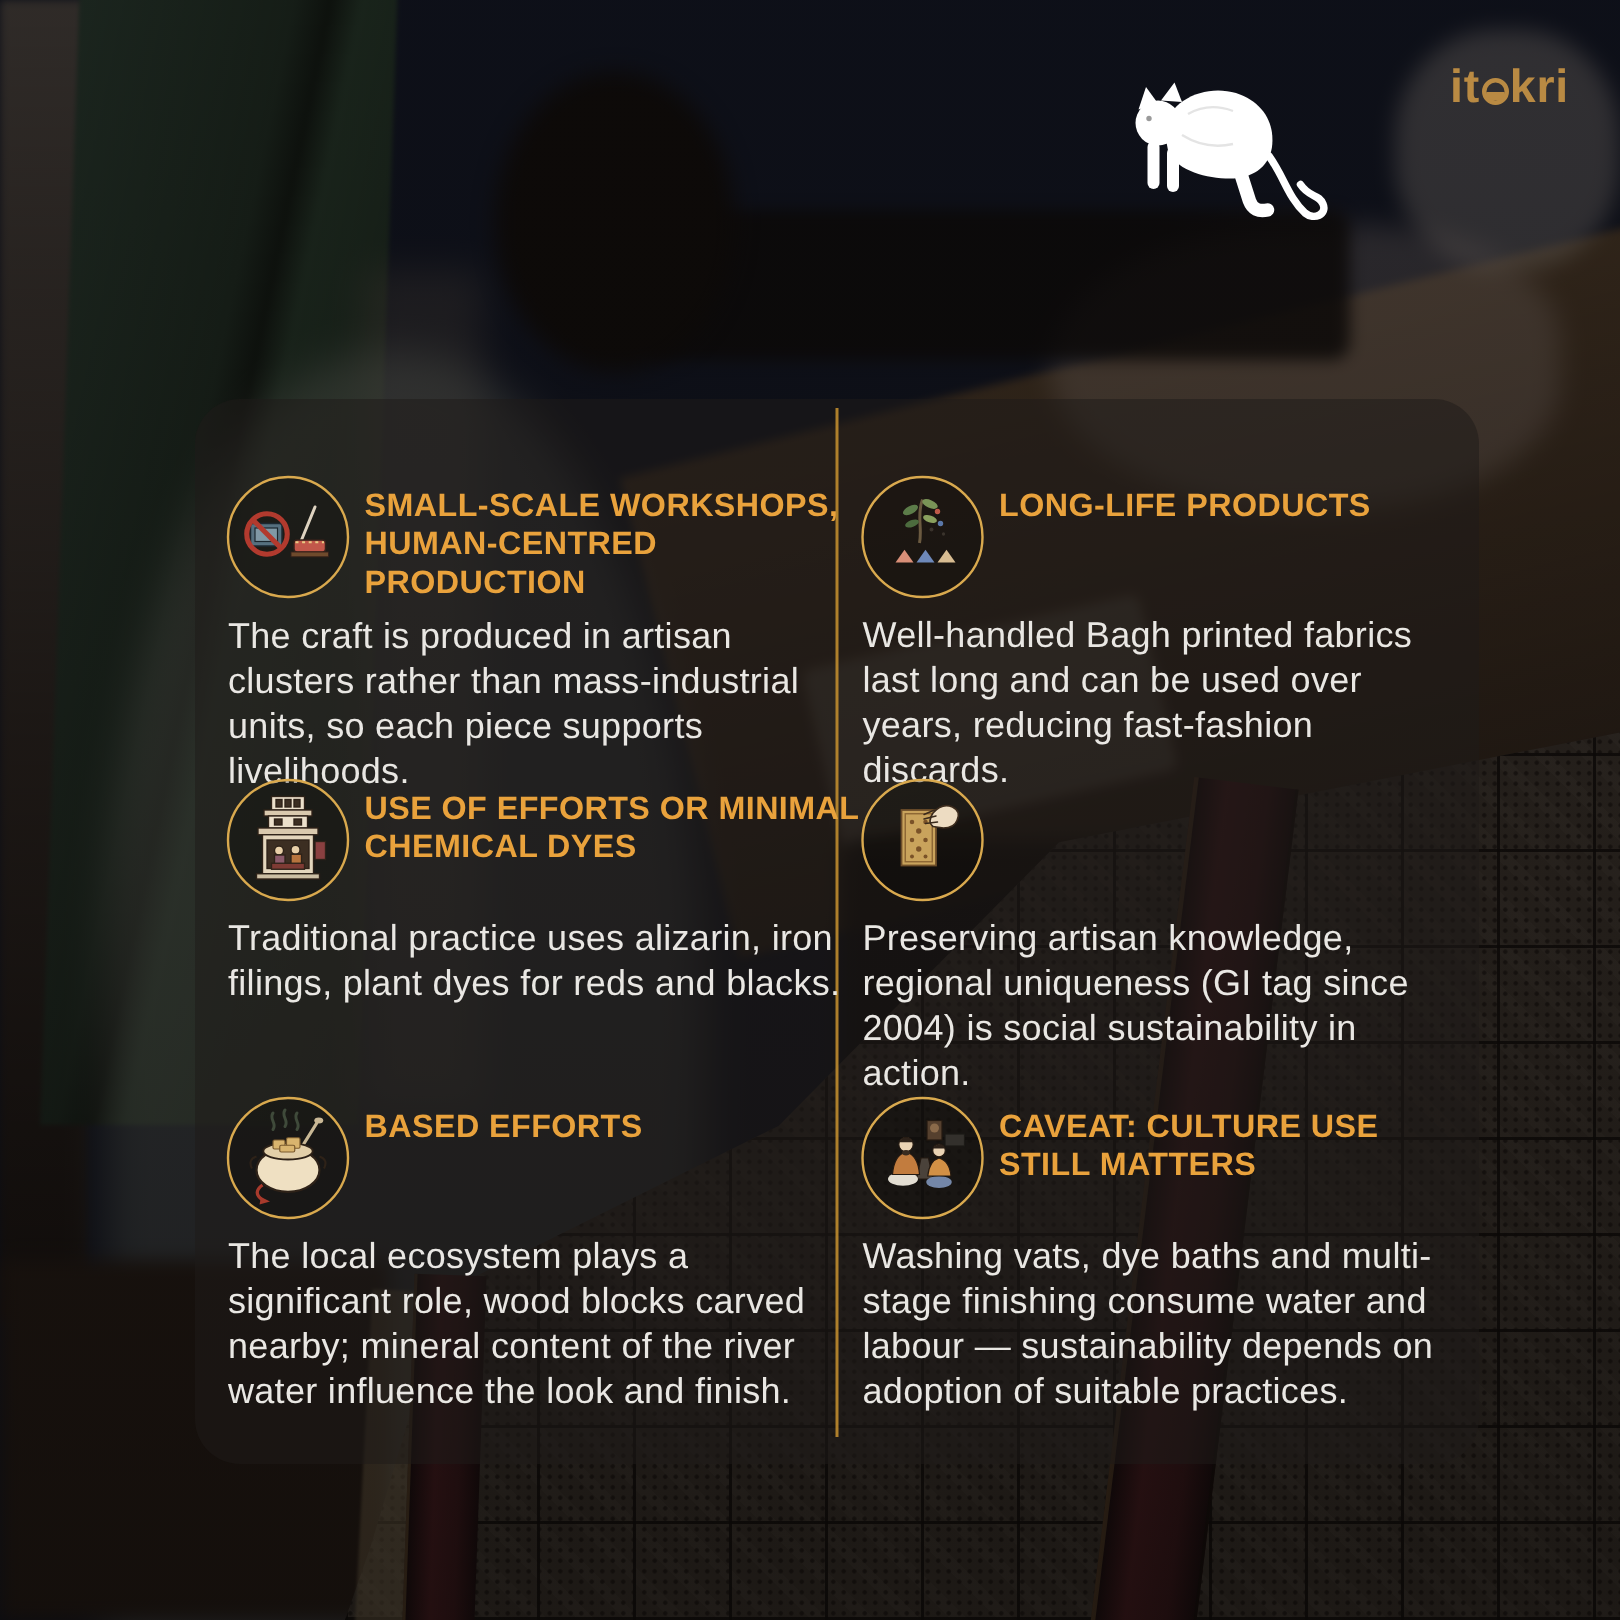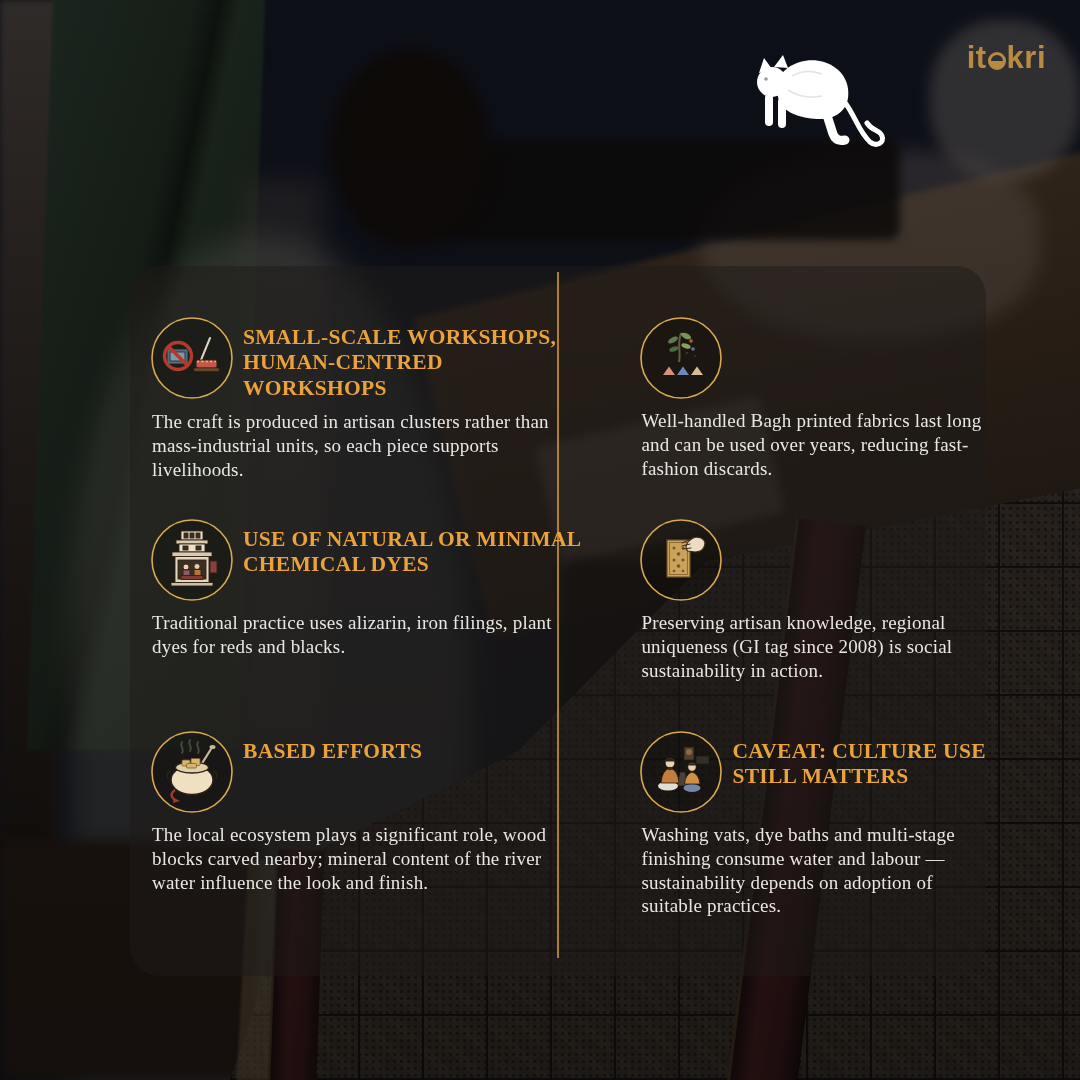--- a/index.html
+++ b/index.html
@@ -50,26 +50,26 @@
   .logo .o-glyph{display:inline-block;width:18px;height:18px;border:3px solid #B98A43;border-radius:50%;
     background:linear-gradient(to top,#B98A43 46%,transparent 46%);margin:6px 1px 0 1px;}
   .title{position:absolute;top:86px;left:0;width:100%;text-align:center;z-index:3;
     color:#F1A93E;font-size:46px;font-weight:800;line-height:1.3;letter-spacing:1px;}
   .tiger{position:absolute;left:742px;top:46px;width:158px;height:120px;z-index:4;}
   
   .panel{position:absolute;left:130px;top:266px;width:856px;height:710px;
     background:rgba(30,27,24,.52);border-radius:30px;z-index:2;}
   .divider{position:absolute;left:calc(50% - 1px);top:6px;width:2px;height:686px;background:#C8922F;opacity:.85;}
   .grid{position:relative;height:100%;padding:50px 26px 0 20px;display:grid;
-    grid-template-columns:1fr 1fr;column-gap:58px;grid-template-rows:202px 212px auto;font-family:Liberation Serif, serif;}
+    grid-template-columns:1fr 1fr;grid-template-rows:202px 212px auto;}
   .card-head{display:flex;gap:9px;align-items:flex-start;}
   .icon-wrap{flex:0 0 84px;width:84px;height:84px;}
   .card-title{margin:9px 0 0 0;color:#E9A23C;font-size:21.5px;font-weight:700;line-height:1.18;letter-spacing:.3px;}
   .card-title div{white-space:nowrap;}
-  .card-body{margin:9px 0 0 2px;color:#E9E7E3;font-size:19px;line-height:1.25;letter-spacing:.2px;}
+  .card-body{margin:9px 0 0 2px;color:#E9E7E3;font-size:24px;line-height:1.25;letter-spacing:.2px;}
   .col-l .card-body{max-width:414px;}
   .col-r .card-body{max-width:400px;}
 </style>
 </head>
 <body>
 
 <div class="stage">
 
   <div class="bg">
     <div class="bg-wall-left"></div>
@@ -127,21 +127,21 @@
               <rect x="46" y="44" width="21" height="8" rx="2" fill="#c2574a" stroke="#35211a"></rect>
               <path d="M47 45.5 h19" stroke="#e8c982" stroke-width="1.4" stroke-dasharray="2 2.4"></path>
               <rect x="44" y="52" width="25" height="3.2" fill="#6e4a2c" stroke="#35211a" stroke-width=".6"></rect>
               <circle cx="28" cy="40" r="13.5" stroke="#b23a2e" stroke-width="3.4" fill="none"></circle>
               <line x1="18.5" y1="30.5" x2="37.5" y2="49.5" stroke="#b23a2e" stroke-width="3.4"></line>
             </svg>
           </span>
           <h3 class="card-title">
               <div>SMALL-SCALE WORKSHOPS,</div>
               <div>HUMAN-CENTRED</div>
-              <div>WORKSHOPS</div>
+              <div>PRODUCTION</div>
             </h3>
         </div>
         <p class="card-body">The craft is produced in artisan clusters rather than mass-industrial units, so each piece supports livelihoods.</p>
       </div>
 
       <div class="card col-r">
         <div class="card-head">
           <span class="icon-wrap">
             <svg viewBox="0 0 84 84" width="84" height="84">
               <circle cx="42" cy="42" r="40" fill="rgba(8,6,5,.28)" stroke="#D9A94E" stroke-width="1.6"></circle>
@@ -152,20 +152,23 @@
               <ellipse cx="47" cy="30" rx="4.8" ry="2.3" fill="#8aa05e" transform="rotate(18 47 30)"></ellipse>
               <circle cx="52" cy="25" r="1.8" fill="#bf5a48"></circle>
               <circle cx="54" cy="33" r="1.8" fill="#5a77a8"></circle>
               <circle cx="48" cy="37" r="1.3" fill="#3a332c"></circle>
               <circle cx="56" cy="40" r="1.1" fill="#3a332c"></circle>
               <polygon points="24,59 30,50.5 36,59" fill="#d98f78"></polygon>
               <polygon points="38,59 44,50.5 50,59" fill="#6e89ba"></polygon>
               <polygon points="52,59 58,50.5 64,59" fill="#d9bd92"></polygon>
             </svg>
           </span>
+          <h3 class="card-title">
+              <div>LONG-LIFE PRODUCTS</div>
+            </h3>
         </div>
         <p class="card-body">Well-handled Bagh printed fabrics last long and can be used over years, reducing fast-fashion discards.</p>
       </div>
 
       <div class="card col-l">
         <div class="card-head">
           <span class="icon-wrap">
             <svg viewBox="0 0 84 84" width="84" height="84">
               <circle cx="42" cy="42" r="40" fill="rgba(8,6,5,.28)" stroke="#D9A94E" stroke-width="1.6"></circle>
               <g stroke="#2e2218" stroke-width=".9">
@@ -184,21 +187,21 @@
                 <rect x="33" y="52" width="7" height="7" fill="#8a5a6a"></rect>
                 <circle cx="47" cy="48.5" r="3" fill="#e8cfa8"></circle>
                 <rect x="44" y="51.5" width="7" height="7.5" fill="#b8743e"></rect>
                 <rect x="31" y="57.5" width="22" height="4" fill="#7e3b34"></rect>
                 <rect x="60" y="43" width="7" height="12" fill="#8a4040"></rect>
                 <rect x="21" y="64.5" width="42" height="3.5" fill="#cdbfa4"></rect>
               </g>
             </svg>
           </span>
           <h3 class="card-title">
-              <div>USE OF NATURAL OR MINIMAL</div>
+              <div>USE OF EFFORTS OR MINIMAL</div>
               <div>CHEMICAL DYES</div>
             </h3>
         </div>
         <p class="card-body">Traditional practice uses alizarin, iron filings, plant dyes for reds and blacks.</p>
       </div>
 
       <div class="card col-r">
         <div class="card-head">
           <span class="icon-wrap">
             <svg viewBox="0 0 84 84" width="84" height="84">
@@ -213,21 +216,21 @@
                 <circle cx="44" cy="42" r="1.5"></circle>
                   <circle cx="39.5" cy="48" r="1.8"></circle>
                 <circle cx="35" cy="53" r="1.3"></circle>
                   <circle cx="44" cy="53" r="1.3"></circle>
               </g>
               <path d="M49 24 q6 -7 13 -4 q6 3 3 9 q-2 5 -9 5 l-7 -1 q-4 -3 0 -9" fill="#eddcc2" stroke="#3a2a1c" stroke-width="1.1"></path>
               <path d="M50 22 l-7 3 M51 26 l-8 2 M52 30 l-8 1" stroke="#3a2a1c" stroke-width="1" fill="none" stroke-linecap="round"></path>
             </svg>
           </span>
         </div>
-        <p class="card-body">Preserving artisan knowledge, regional uniqueness (GI tag since 2008) is social sustainability in action.</p>
+        <p class="card-body">Preserving artisan knowledge, regional uniqueness (GI tag since 2004) is social sustainability in action.</p>
       </div>
 
       <div class="card col-l">
         <div class="card-head">
           <span class="icon-wrap">
             <svg viewBox="0 0 84 84" width="84" height="84">
               <circle cx="42" cy="42" r="40" fill="rgba(8,6,5,.28)" stroke="#D9A94E" stroke-width="1.6"></circle>
               <path d="M32 12 c-3 4 3 7 0 11 M40 10 c-3 4 3 7 0 11 M48 12 c-3 4 3 7 0 11" stroke="#3f4a3a" stroke-width="2" fill="none" stroke-linecap="round"></path>
               <line x1="61" y1="19" x2="51" y2="35" stroke="#c9b896" stroke-width="2.2" stroke-linecap="round"></line>
               <ellipse cx="62.5" cy="17" rx="3" ry="2" fill="#c9b896"></ellipse>

